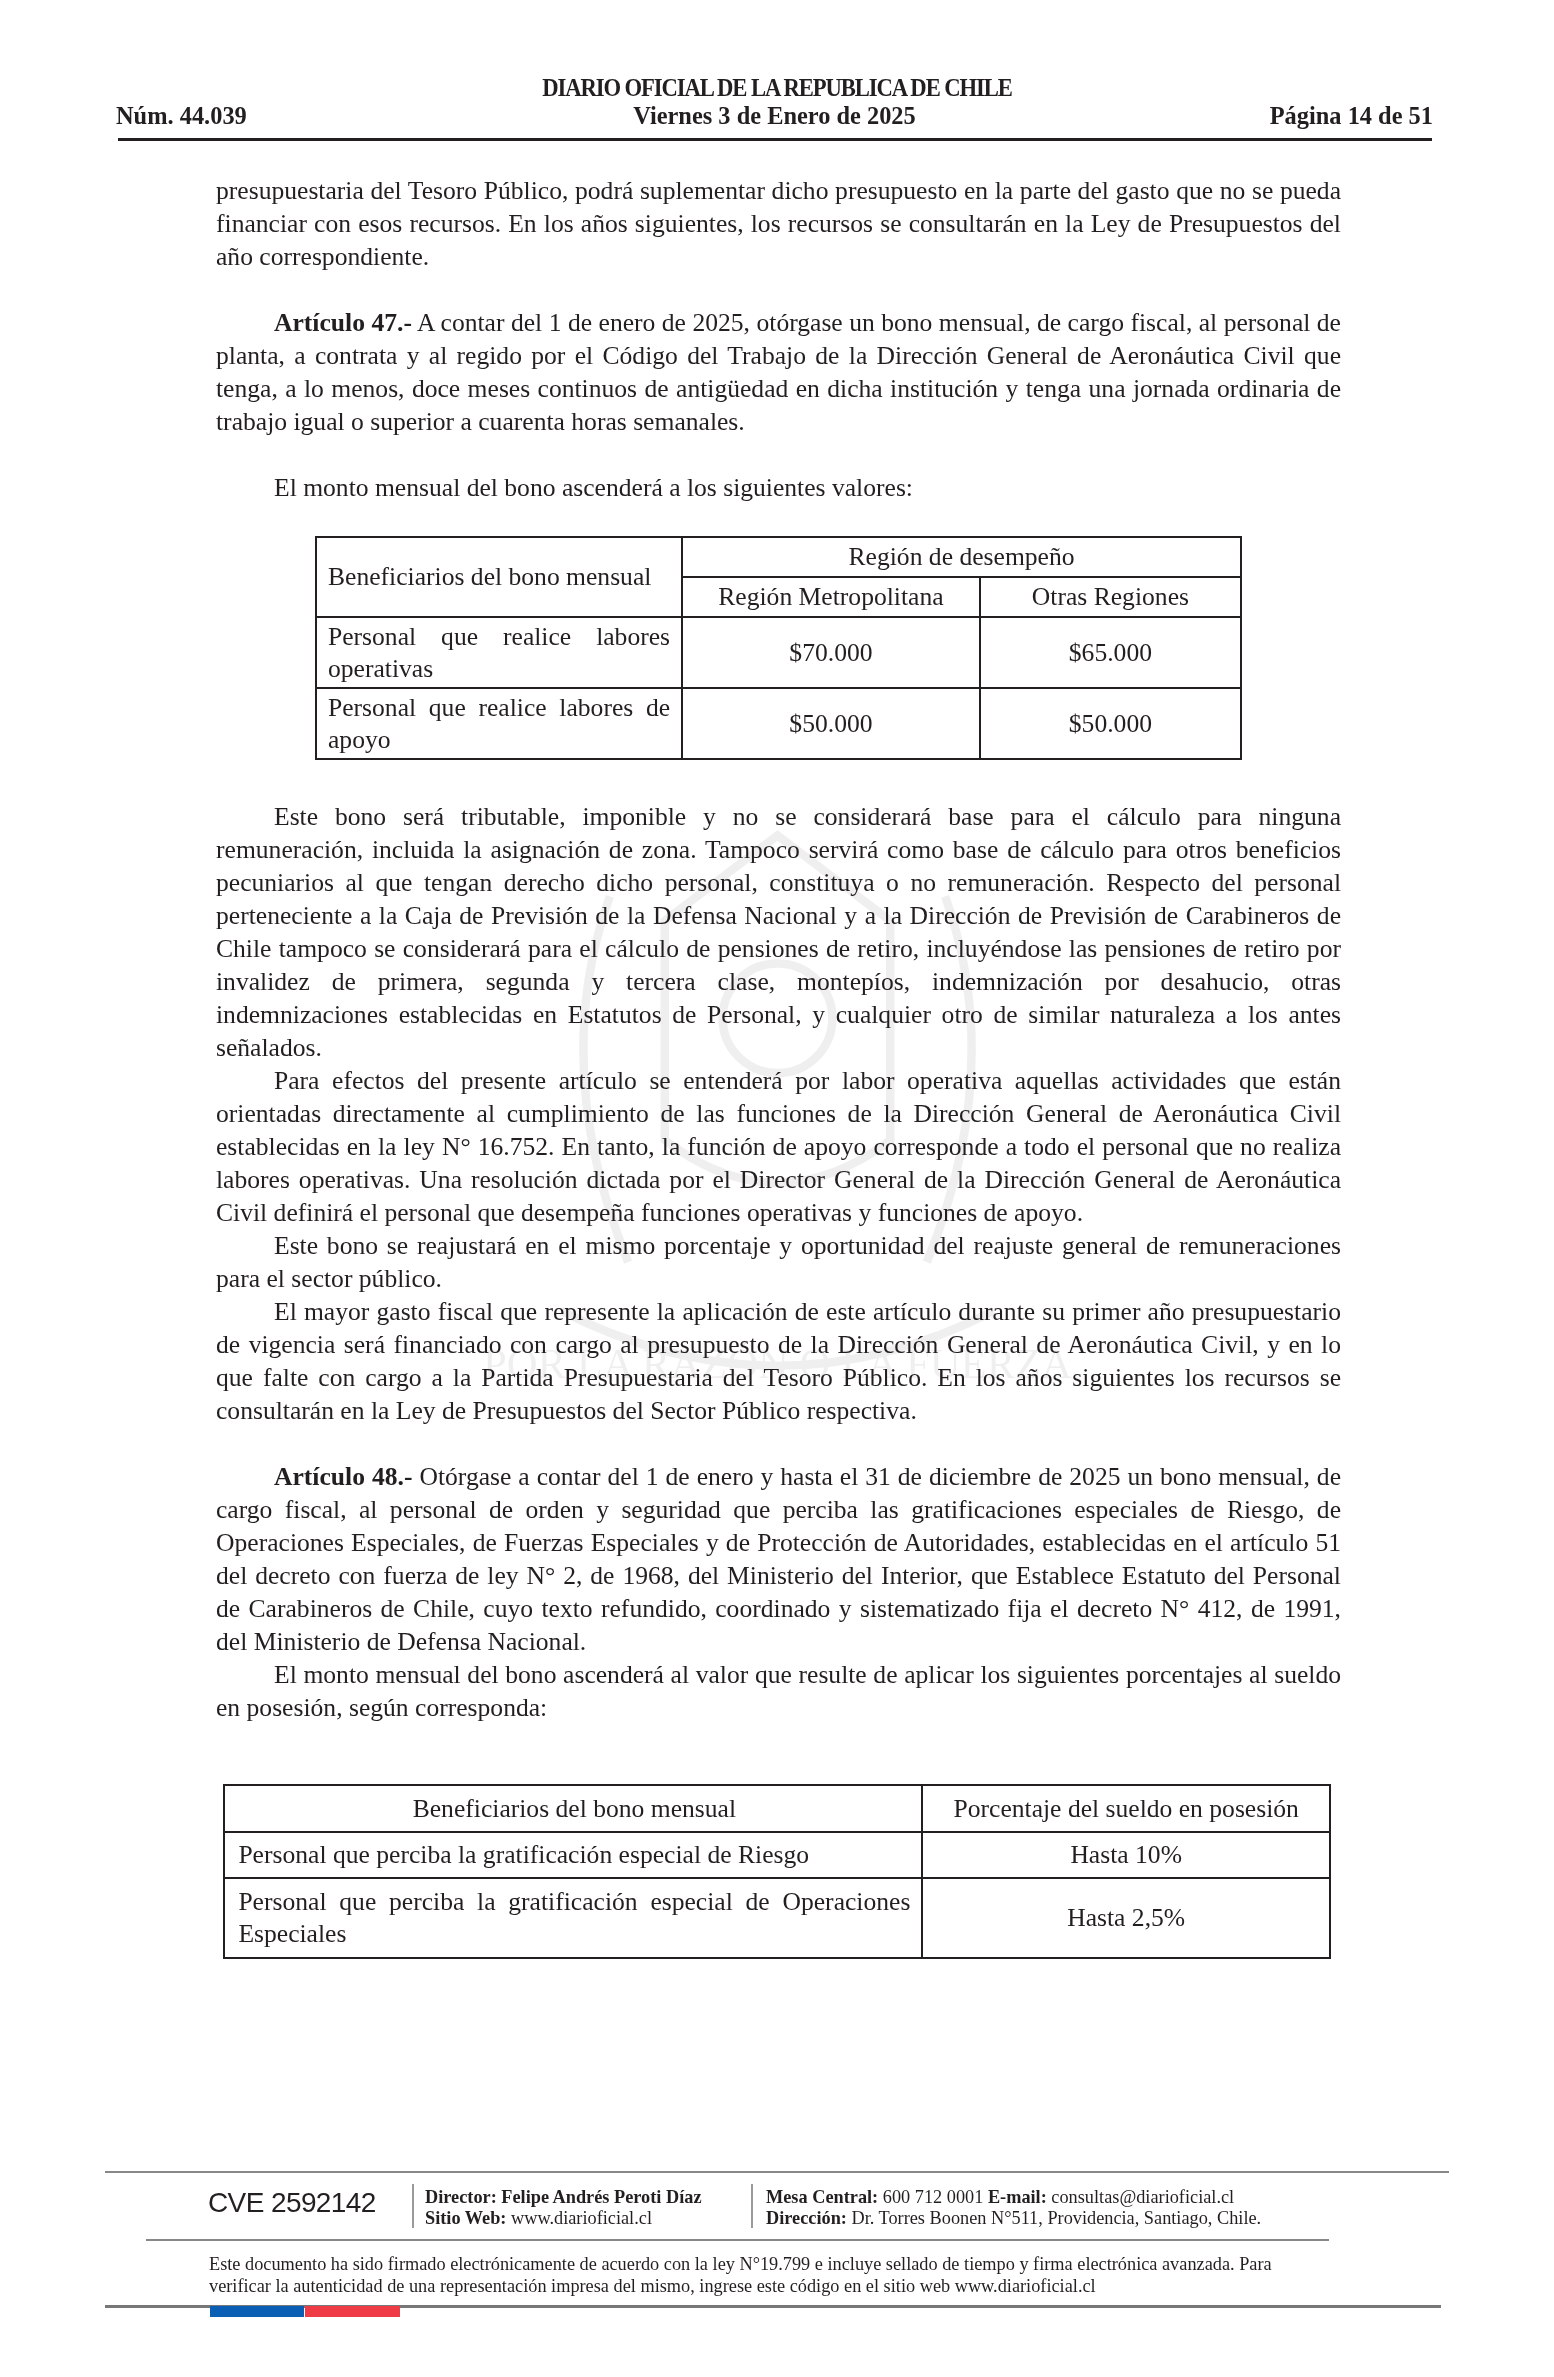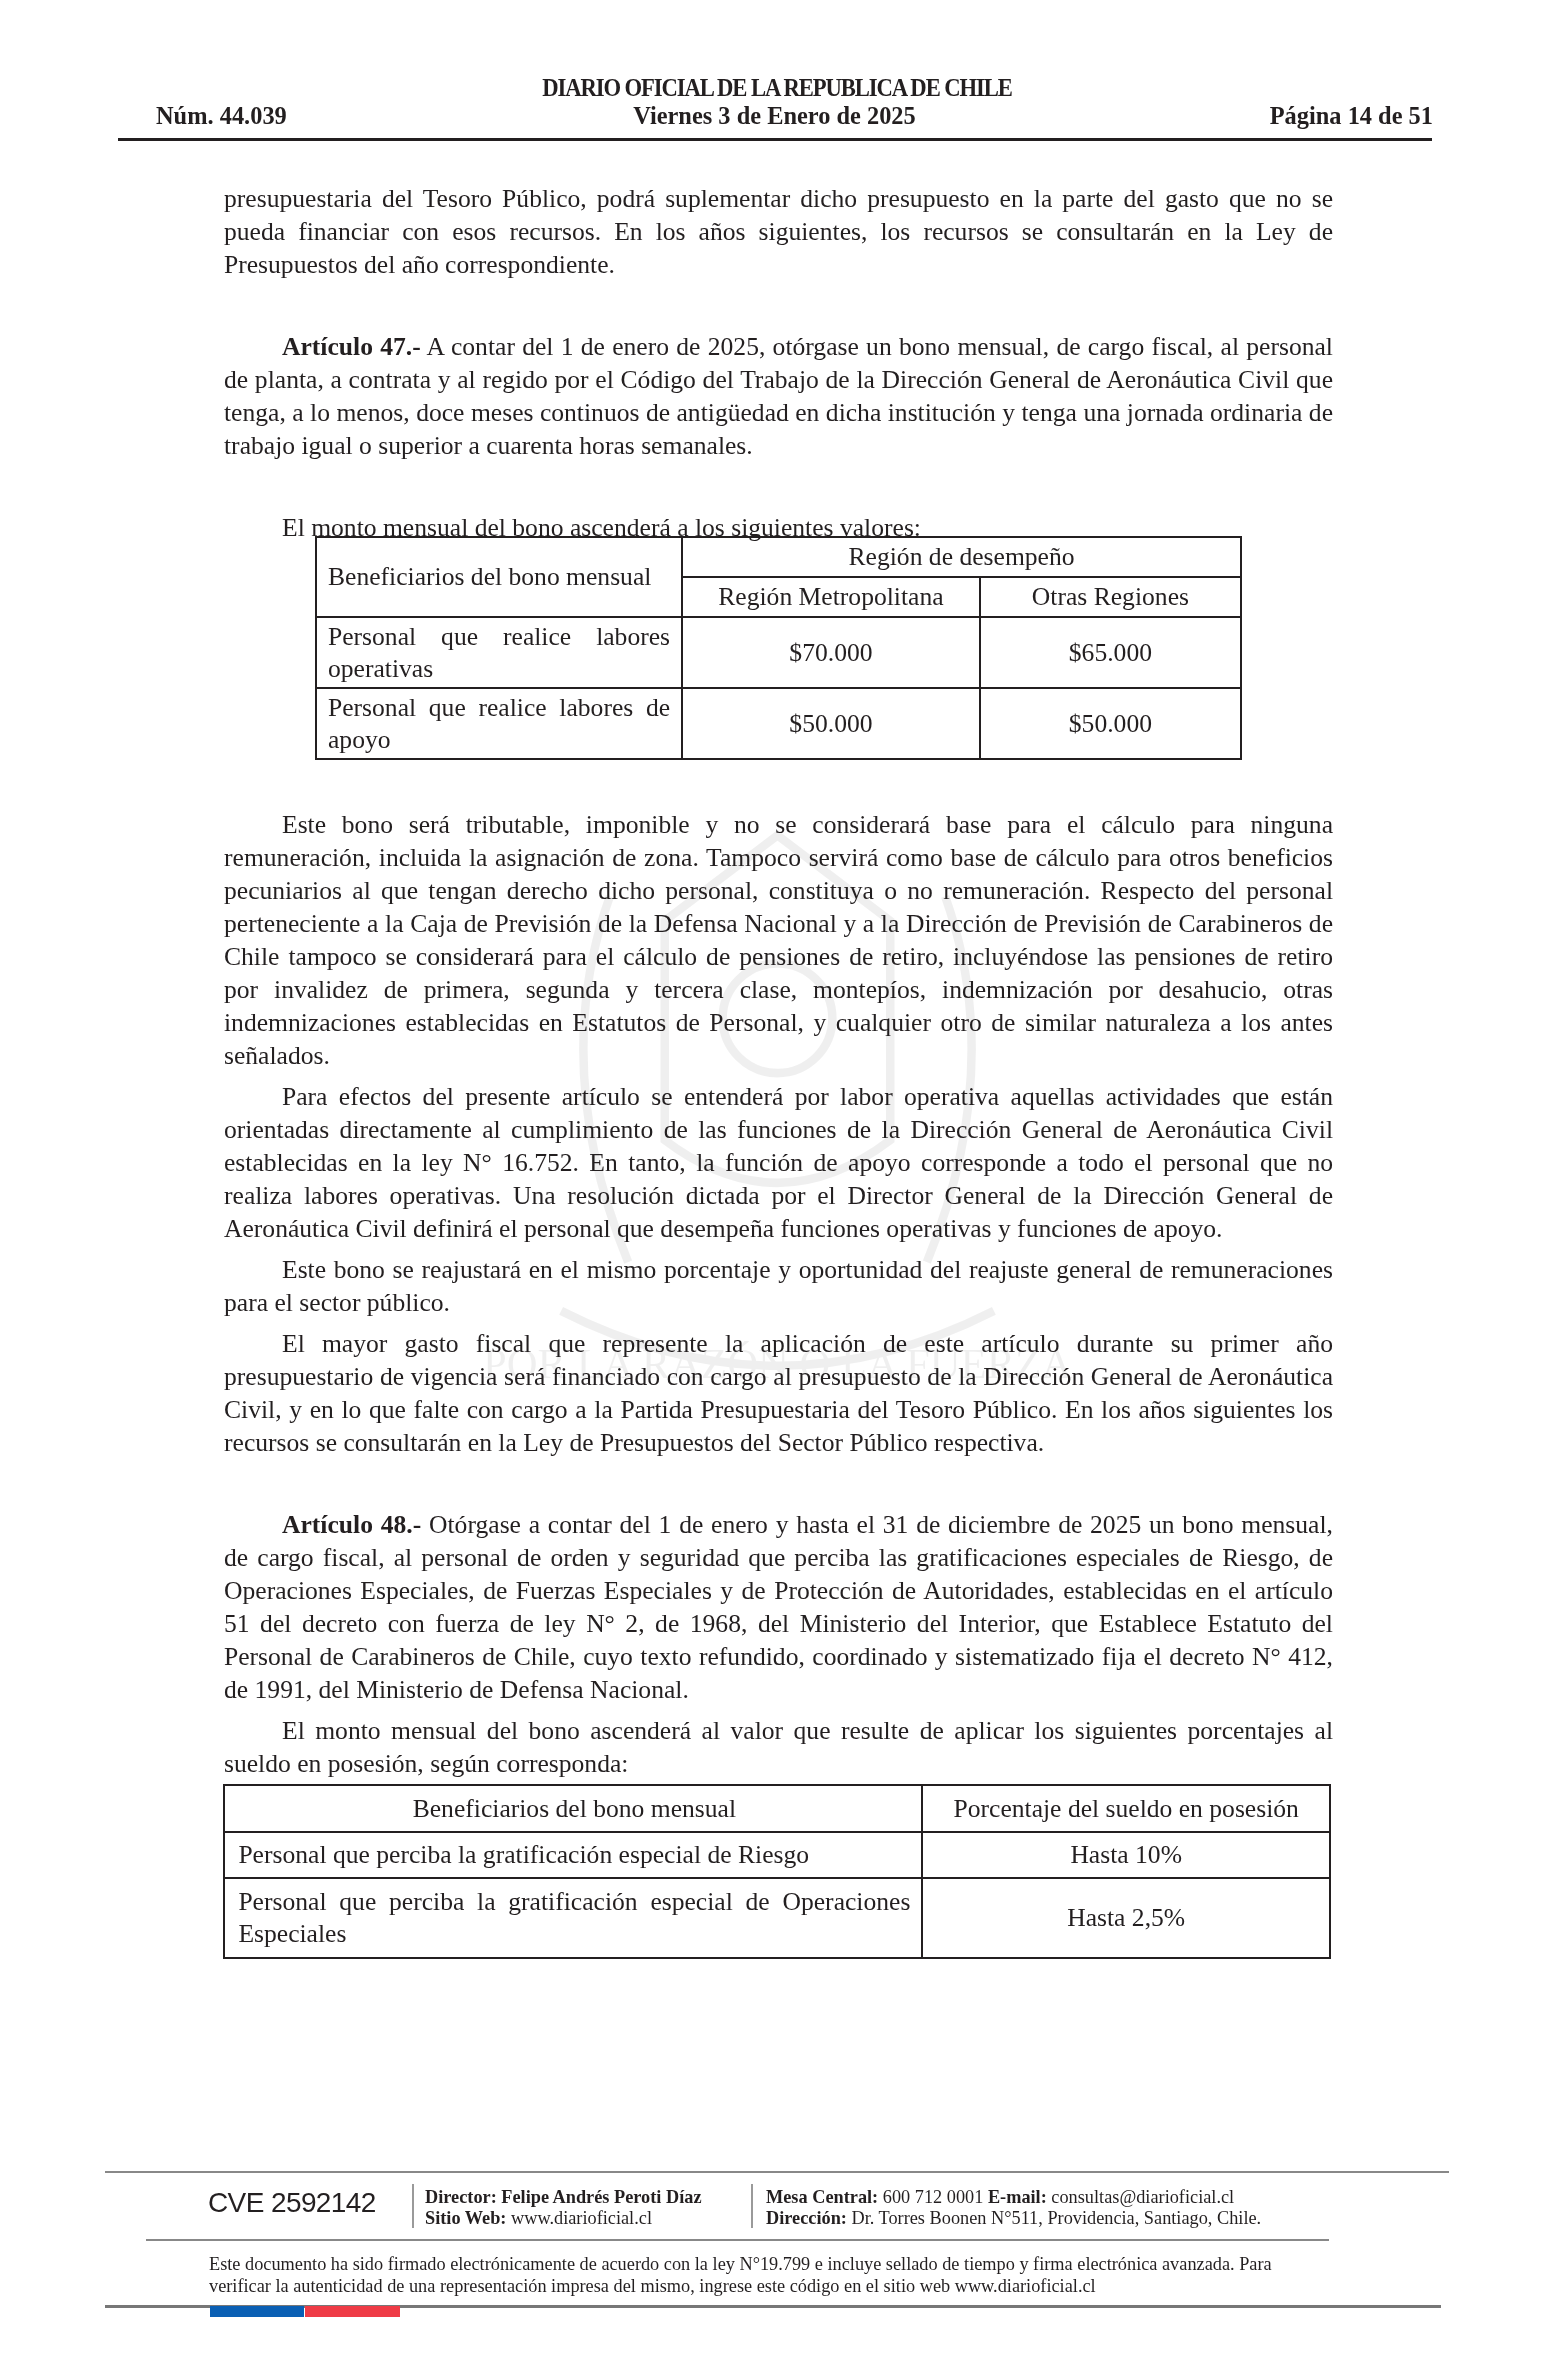--- a/index.html
+++ b/index.html
@@ -4,28 +4,28 @@
 <style>
   html, body { margin: 0; padding: 0; background: #ffffff; }
   body { width: 1554px; height: 2377px; position: relative; overflow: hidden;
          font-family: "Liberation Serif", "DejaVu Serif", serif; color: #231f20; }
   .abs { position: absolute; }
 
   
   .hdr-title { left: 0; width: 1554px; top: 74px; text-align: center; font-weight: bold;
                font-size: 24.4px; letter-spacing: -1.2px; transform: scaleX(0.93); }
   .hdr-row { left: 116px; width: 1317px; top: 102px; height: 30.5px; font-weight: bold; font-size: 24.4px; }
-  .hdr-row .num { position: absolute; left: 0; top: 0; margin-left: 40px; }
+  .hdr-row .num { position: absolute; left: 0; top: 0; }
   .hdr-row .date { position: absolute; left: 0; width: 1317px; text-align: center; top: 0; font-family: Liberation Serif, serif; }
   .hdr-row .page { position: absolute; right: 0; top: 0; }
   .hdr-rule { left: 118px; width: 1314px; top: 138px; height: 3px; background: #231f20; }
 
   
   .body { left: 216px; width: 1125px; font-size: 25.6px; line-height: 33px; text-align: justify; }
-  .body p { margin: 8px; }
+  .body p { margin: 0; }
   .ind { text-indent: 58px; }
   .gap { height: 33px; }
   b { font-weight: bold; }
 
   
   table { border-collapse: collapse; position: absolute; font-size: 25.6px; line-height: 32px; }
   td, th { border: 2.4px solid #231f20; font-weight: normal; padding: 0 11px; }
   .t1 { left: 315px; top: 536px; width: 927px; }
   .t1 .c0 { width: 352px; text-align: left; }
   .t1 .c1 { width: 280px; text-align: center; }

